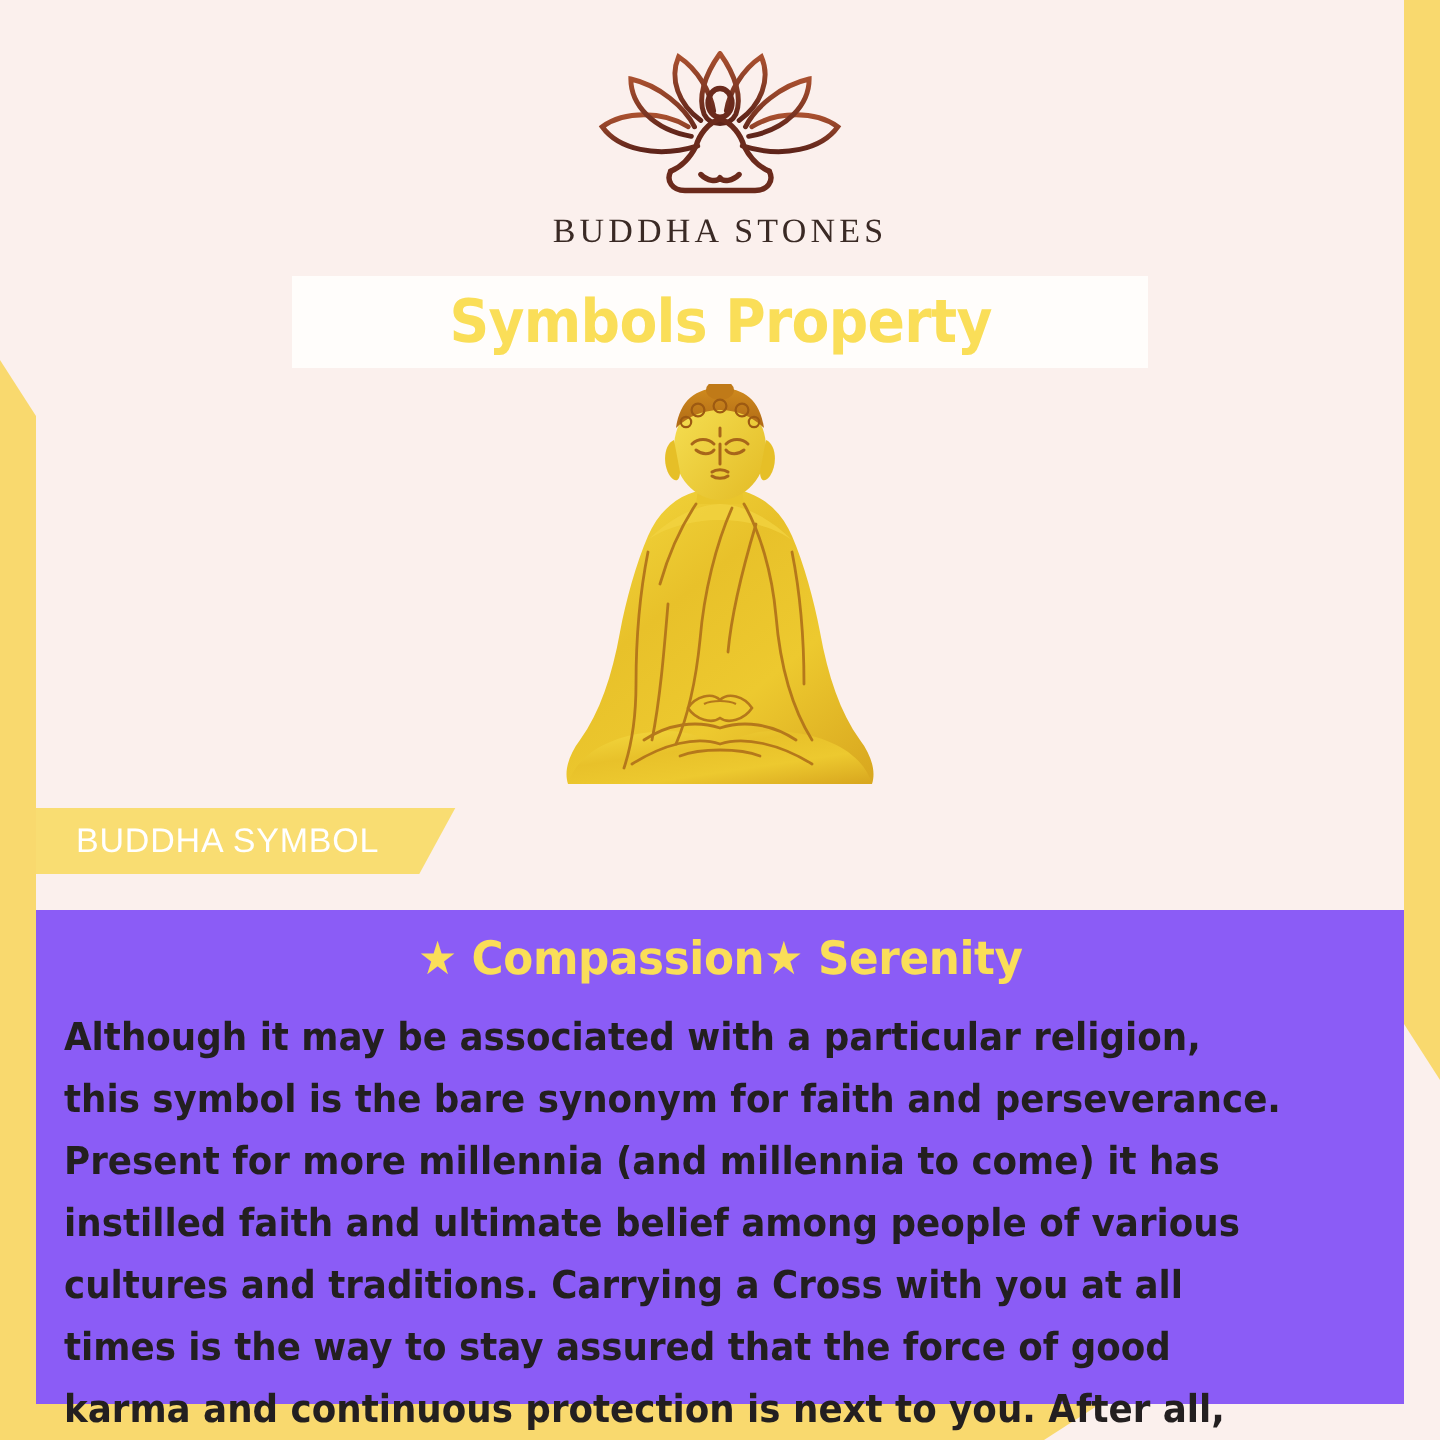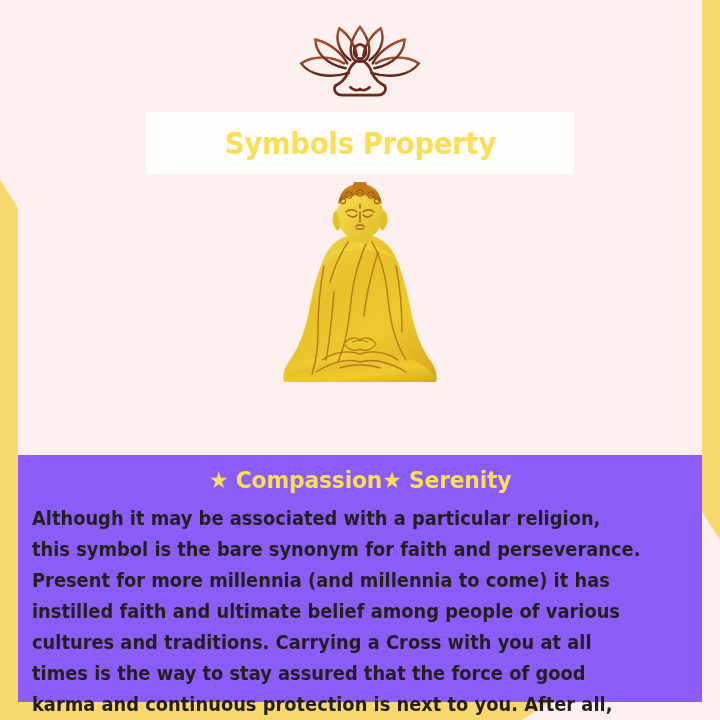--- a/index.html
+++ b/index.html
@@ -68,21 +68,21 @@
     font-family: "Liberation Serif", serif;
     font-size: 17px;
     letter-spacing: 2.1px;
     color: #3a2a25;
     font-weight: 400;
   }
 
   .title-banner {
     margin-top: 12px;
     width: 428px;
-    height: 62px;
+    height: 46px;
     background: linear-gradient(to right, #fffdfb 0%, #fffdfb 100%);
     background-color: rgba(255,255,255,0.72);
     display: flex;
     align-items: center;
     justify-content: center;
   }
   .title-text {
     font-size: 30px;
     font-weight: 700;
     color: #fade58;
@@ -197,20 +197,21 @@
           <ellipse cx="100" cy="37" rx="7.5" ry="9"></ellipse>
 
           <path d="M100,47 C92,50 87,57 85,64 C81,72 76,77 69,80"></path>
           <path d="M100,47 C108,50 113,57 115,64 C119,72 124,77 131,80"></path>
 
           <path d="M69,80 C66,86 70,92 78,92 L100,92 L122,92 C130,92 134,86 131,80"></path>
 
           <path d="M88,82 C92,86 98,87 100,84 C102,87 108,86 112,82"></path>
         </g>
       </svg>
+      <div class="logo-text">BUDDHA STONES</div>
     </div>
 
     <div class="title-banner">
       <div class="title-text">Symbols Property</div>
     </div>
 
     <div class="buddha-wrap">
       <svg class="buddha-img" viewBox="0 0 200 220">
         <defs>
           <linearGradient id="gold" x1="0.1" y1="0" x2="0.95" y2="1">
@@ -289,19 +290,22 @@
           <path d="M80,186 C90,182 110,182 120,186"></path>
         </g>
 
         <path d="M84,162 C88,156 96,154 100,158 C104,154 112,156 116,162
                  C112,168 104,170 100,167 C96,170 88,168 84,162 Z" fill="#edc92f" stroke="#b5781b" stroke-width="1.3"></path>
         <path d="M92,160 C96,158 104,158 108,160" fill="none" stroke="#b5781b" stroke-width="1.1"></path>
       </svg>
     </div>
   </div>
 
+  <div class="badge">
+    <span class="badge-label">BUDDHA SYMBOL</span>
+  </div>
 
   <div class="body-card">
     <div class="tagline">★ Compassion★ Serenity</div>
     <div class="paragraph">Although it may be associated with a particular religion, this symbol is the bare synonym for faith and perseverance. Present for more millennia (and millennia to come) it has instilled faith and ultimate belief among people of various cultures and traditions. Carrying a Cross with you at all times is the way to stay assured that the force of good karma and continuous protection is next to you. After all, belief is not just hoping things will get better, it is a mindset to be learned and maintained. That gets easier with a Cross symbol to look at.</div>
   </div>
 
 </div>
 
 </body></html>

